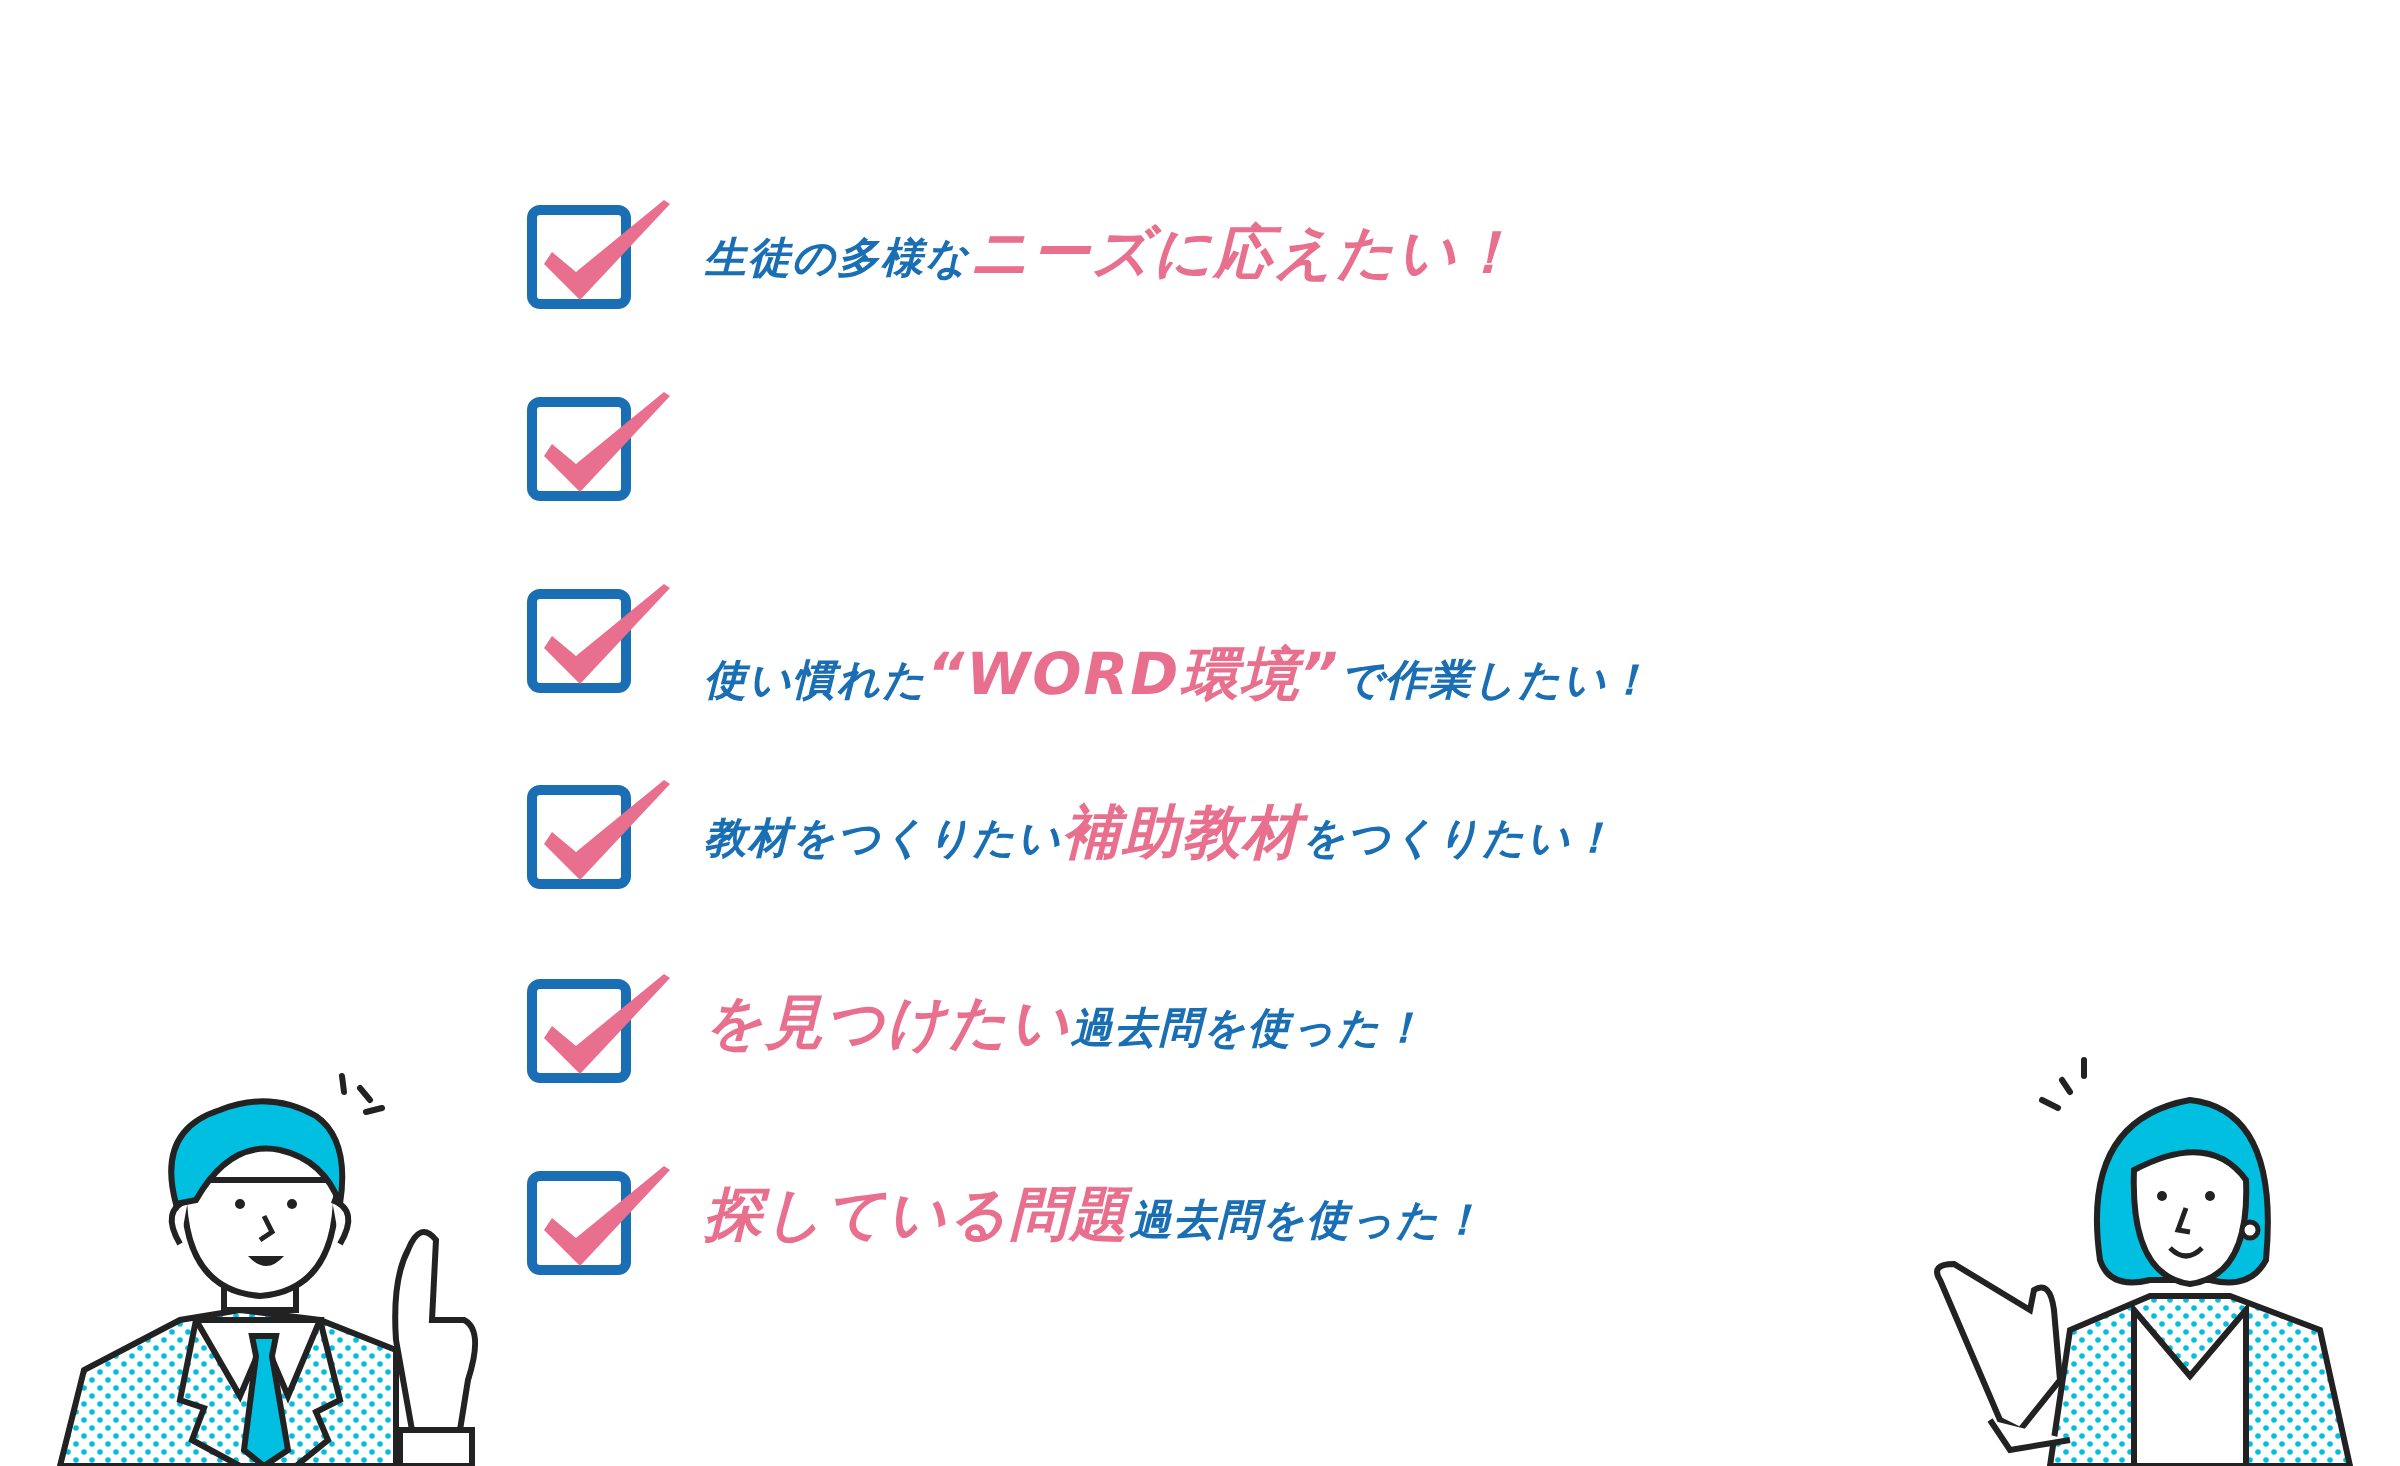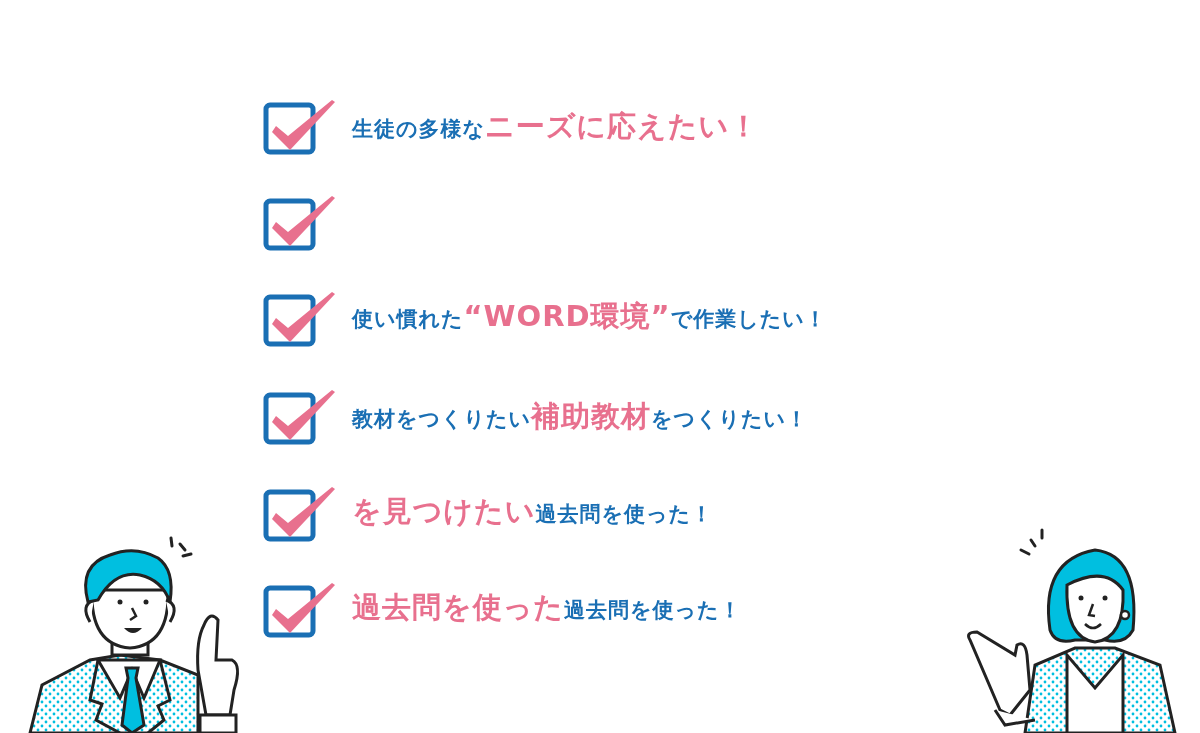--- a/index.html
+++ b/index.html
@@ -1,20 +1,20 @@
 <!DOCTYPE html>
 <html><head>
 <meta charset="utf-8">
 <style>
   html,body{margin:0;padding:0;background:#ffffff;}
   body{width:1200px;height:733px;position:relative;overflow:hidden;font-family:"DejaVu Sans","Liberation Sans",sans-serif;}
   .list{position:absolute;left:262px;top:98px;}
   .item{position:absolute;left:0;height:60px;width:720px;}
   .check{position:absolute;left:0;top:0;width:74px;height:60px;}
-  .text{position:absolute;left:90px;white-space:nowrap;font-weight:bold;letter-spacing:1px;line-height:1;}
+  .text{position:absolute;left:90px;white-space:nowrap;font-weight:bold;letter-spacing:1px;line-height:1;font-style:italic;}
   .blue{color:#1a6fb4;font-size:21px;}
   .pink{color:#e8708e;font-size:29px;}
   .person{position:absolute;bottom:0;}
 </style>
 </head>
 <body>
 
 <div class="list">
 
   <div class="item" style="top:0px">
@@ -32,21 +32,21 @@
       <rect x="4" y="7" width="47" height="47" rx="4" fill="none" stroke="#1a6fb4" stroke-width="5"></rect>
       <path d="M14 28 L26 38 L70 2 L73 4 L28 52 L10 34 Z" fill="#e8708e"></path>
     </svg>
   </div>
 
   <div class="item" style="top:192px">
     <svg class="check" viewBox="0 0 74 60">
       <rect x="4" y="7" width="47" height="47" rx="4" fill="none" stroke="#1a6fb4" stroke-width="5"></rect>
       <path d="M14 28 L26 38 L70 2 L73 4 L28 52 L10 34 Z" fill="#e8708e"></path>
     </svg>
-    <div class="text" style="top:12px">
+    <div class="text" style="top:33px">
       <span class="blue">使い慣れた</span><span class="pink">“WORD環境”</span><span class="blue">で作業したい！</span>
     </div>
   </div>
 
   <div class="item" style="top:290px">
     <svg class="check" viewBox="0 0 74 60">
       <rect x="4" y="7" width="47" height="47" rx="4" fill="none" stroke="#1a6fb4" stroke-width="5"></rect>
       <path d="M14 28 L26 38 L70 2 L73 4 L28 52 L10 34 Z" fill="#e8708e"></path>
     </svg>
     <div class="text" style="top:14px">
@@ -63,21 +63,21 @@
       <span class="pink">を見つけたい</span><span class="blue">過去問を使った！</span>
     </div>
   </div>
 
   <div class="item" style="top:483px">
     <svg class="check" viewBox="0 0 74 60">
       <rect x="4" y="7" width="47" height="47" rx="4" fill="none" stroke="#1a6fb4" stroke-width="5"></rect>
       <path d="M14 28 L26 38 L70 2 L73 4 L28 52 L10 34 Z" fill="#e8708e"></path>
     </svg>
     <div class="text" style="top:12px">
-      <span class="pink">過去問を使った</span><span class="blue">過去問を使った！</span>
+      <span class="pink">探している問題</span><span class="blue">過去問を使った！</span>
     </div>
   </div>
 </div>
 
 <svg class="person" style="left:20px;width:240px;height:213px" viewBox="0 0 240 213">
   <defs>
     <pattern id="dots" width="8" height="8" patternUnits="userSpaceOnUse">
       <circle cx="2" cy="2" r="1.4" fill="#00bfe0"></circle>
       <circle cx="6" cy="6" r="1.4" fill="#00bfe0"></circle>
     </pattern>

